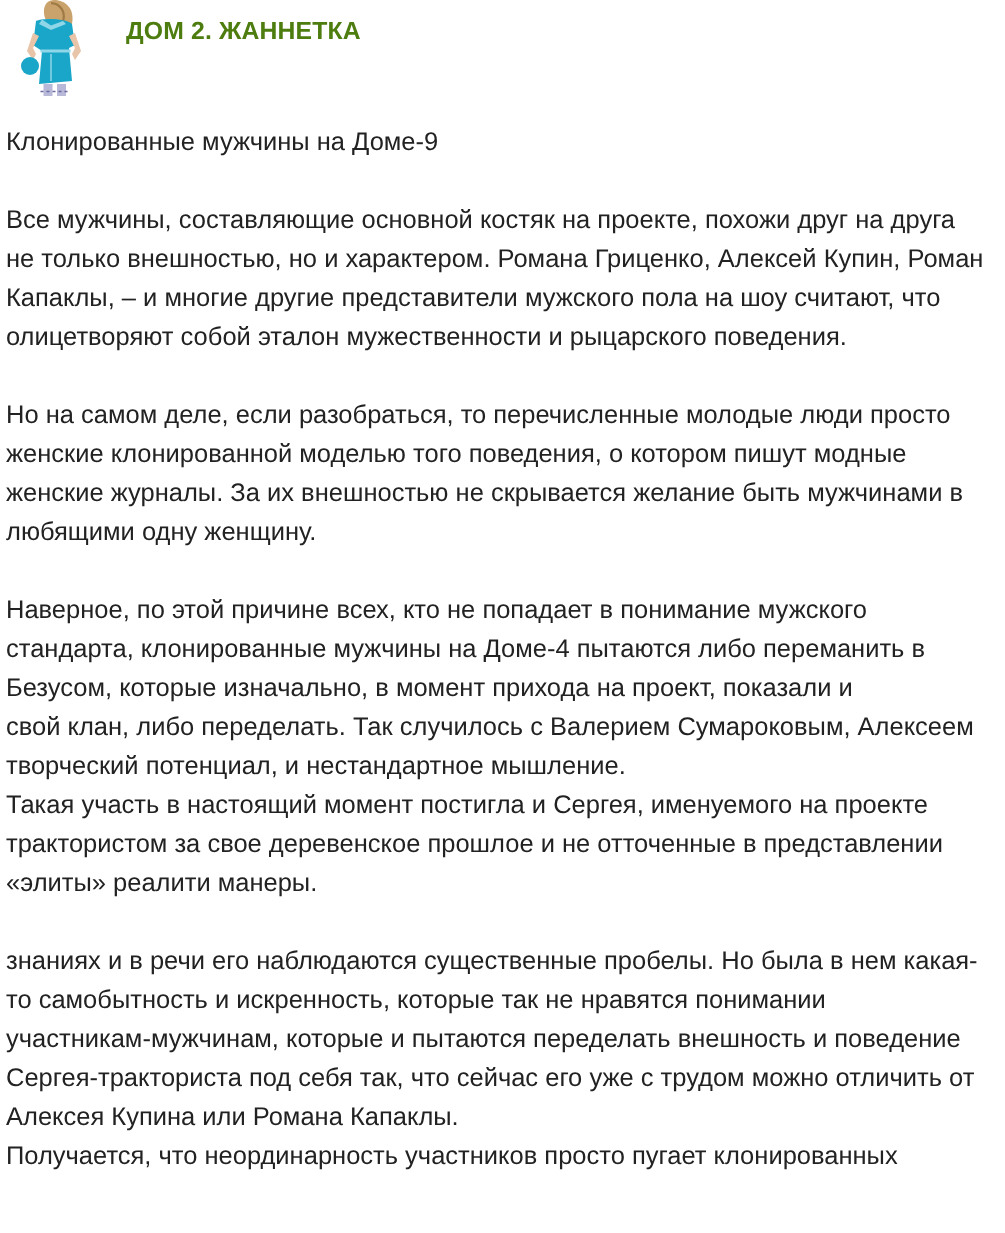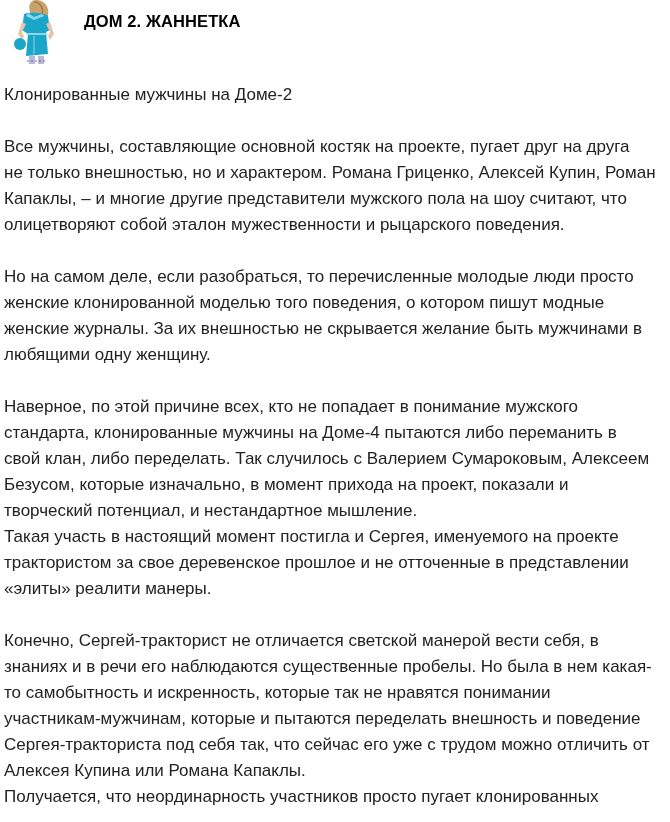--- a/index.html
+++ b/index.html
@@ -28,21 +28,21 @@
       top: 0px;
       width: 46px;
       height: 66px;
     }
     .channel-title {
       position: absolute;
       left: 84px;
       top: 12px;
       font-size: 16.5px;
       font-weight: bold;
-      color: #000000;
+      color: #4d7c0f;
       letter-spacing: 0.1px;
       white-space: nowrap;
     }
     .article {
       position: absolute;
       left: 4px;
       top: 82px;
       width: 662px;
       font-size: 17px;
       line-height: 26px;
@@ -86,53 +86,52 @@
       <rect x="15" y="56" width="6" height="8" fill="#b8b8d8"></rect>
       <rect x="24" y="56" width="6" height="8" fill="#b8b8d8"></rect>
       <line x1="13" y1="61" x2="33" y2="61" stroke="#6a6aa0" stroke-width="1" stroke-dasharray="2 2"></line>
     </svg>
   </div>
   <div class="channel-title">ДОМ 2. ЖАННЕТКА</div>
 </div>
 
 <div class="article">
   <p>
-    <span class="line">Клонированные мужчины на Доме-2</span>
+    <span class="line">Клонированные мужчины на Доме-9</span>
   </p>
 
   <p>
-    <span class="line">Все мужчины, составляющие основной костяк на проекте, пугает друг на друга</span>
+    <span class="line">Все мужчины, составляющие основной костяк на проекте, похожи друг на друга</span>
     <span class="line">не только внешностью, но и характером. Романа Гриценко, Алексей Купин, Роман</span>
     <span class="line">Капаклы, – и многие другие представители мужского пола на шоу считают, что</span>
     <span class="line">олицетворяют собой эталон мужественности и рыцарского поведения.</span>
   </p>
 
   <p>
     <span class="line">Но на самом деле, если разобраться, то перечисленные молодые люди просто</span>
     <span class="line">женские клонированной моделью того поведения, о котором пишут модные</span>
     <span class="line">женские журналы. За их внешностью не скрывается желание быть мужчинами в</span>
     <span class="line">любящими одну женщину.</span>
   </p>
 
   <p class="tight">
     <span class="line">Наверное, по этой причине всех, кто не попадает в понимание мужского</span>
     <span class="line">стандарта, клонированные мужчины на Доме-4 пытаются либо переманить в</span>
+    <span class="line">Безусом, которые изначально, в момент прихода на проект, показали и</span>
     <span class="line">свой клан, либо переделать. Так случилось с Валерием Сумароковым, Алексеем</span>
-    <span class="line">Безусом, которые изначально, в момент прихода на проект, показали и</span>
     <span class="line">творческий потенциал, и нестандартное мышление.</span>
   </p>
 
   <p>
     <span class="line">Такая участь в настоящий момент постигла и Сергея, именуемого на проекте</span>
     <span class="line">трактористом за свое деревенское прошлое и не отточенные в представлении</span>
     <span class="line">«элиты» реалити манеры.</span>
   </p>
 
   <p class="tight">
-    <span class="line">Конечно, Сергей-тракторист не отличается светской манерой вести себя, в</span>
     <span class="line">знаниях и в речи его наблюдаются существенные пробелы. Но была в нем какая-</span>
     <span class="line">то самобытность и искренность, которые так не нравятся понимании</span>
     <span class="line">участникам-мужчинам, которые и пытаются переделать внешность и поведение</span>
     <span class="line">Сергея-тракториста под себя так, что сейчас его уже с трудом можно отличить от</span>
     <span class="line">Алексея Купина или Романа Капаклы.</span>
   </p>
 
   <p class="tight">
     <span class="line">Получается, что неординарность участников просто пугает клонированных</span>
 

